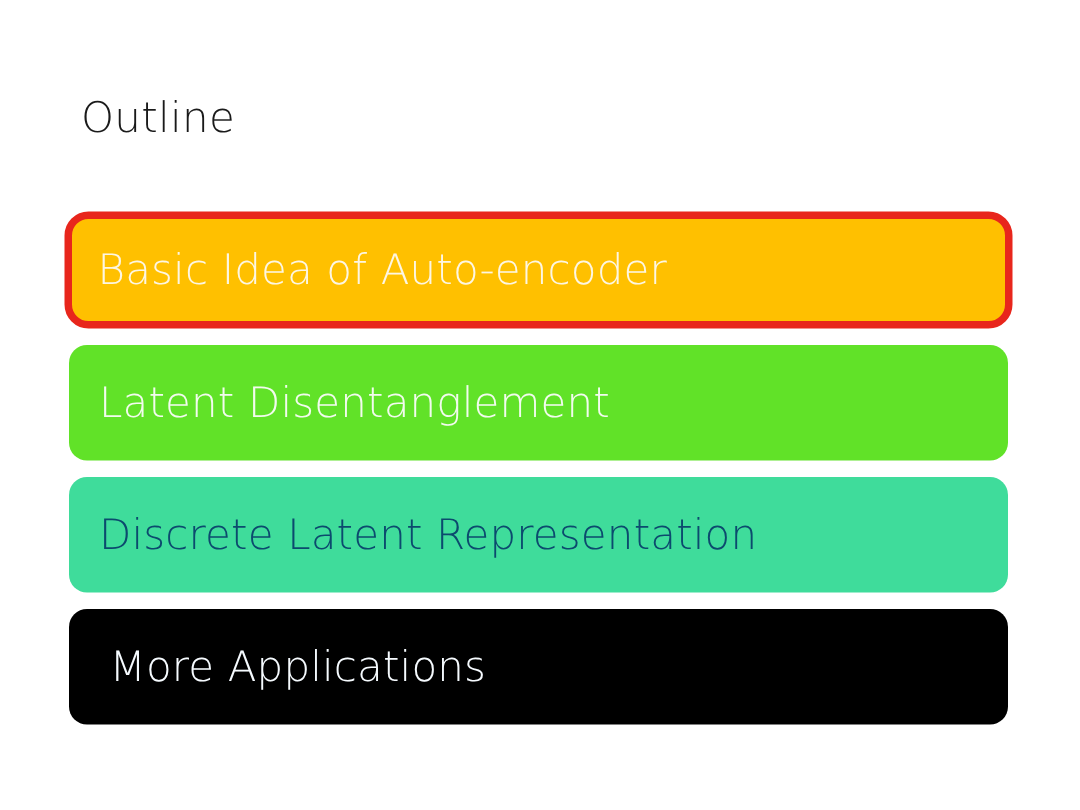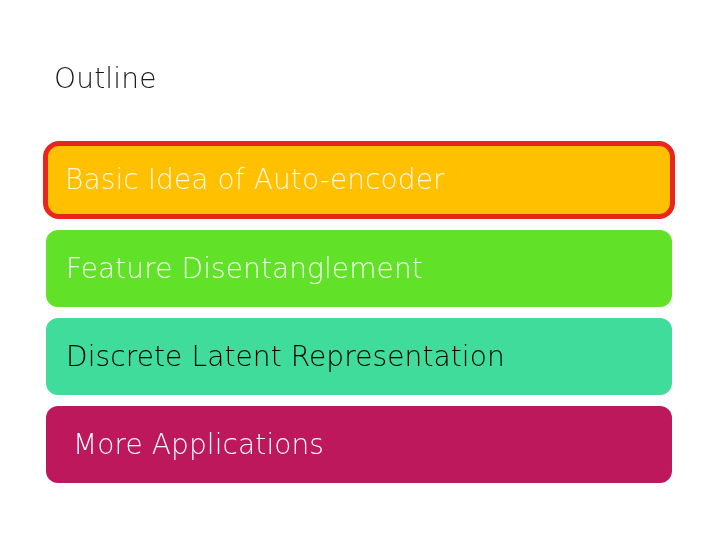--- a/index.html
+++ b/index.html
@@ -92,49 +92,49 @@
     color: #f2fbee;
   }
 
   
   .outline-item.item-2 {
     top: 318px;
     height: 77px;
     background: #3fdc9b;
   }
   .outline-item.item-2 .item-label {
-    color: #000000;
+    color: #0c4a6e;
   }
 
   
   .outline-item.item-3 {
     top: 406px;
     height: 77px;
-    background: #be185d;
+    background: #000000;
     padding-left: 27px;
   }
   .outline-item.item-3 .item-label {
     color: #f6fbff;
   }
 </style>
 </head>
 <body>
 
 <div class="slide">
 
   <div class="slide-title">Outline</div>
 
   <div class="outline-list">
 
     <div class="outline-item item-0">
       <span class="item-label">Basic Idea of Auto-encoder</span>
     </div>
 
     <div class="outline-item item-1">
-      <span class="item-label">Feature Disentanglement</span>
+      <span class="item-label">Latent Disentanglement</span>
     </div>
 
     <div class="outline-item item-2">
       <span class="item-label">Discrete Latent Representation</span>
     </div>
 
     <div class="outline-item item-3">
       <span class="item-label">More Applications</span>
     </div>
 

